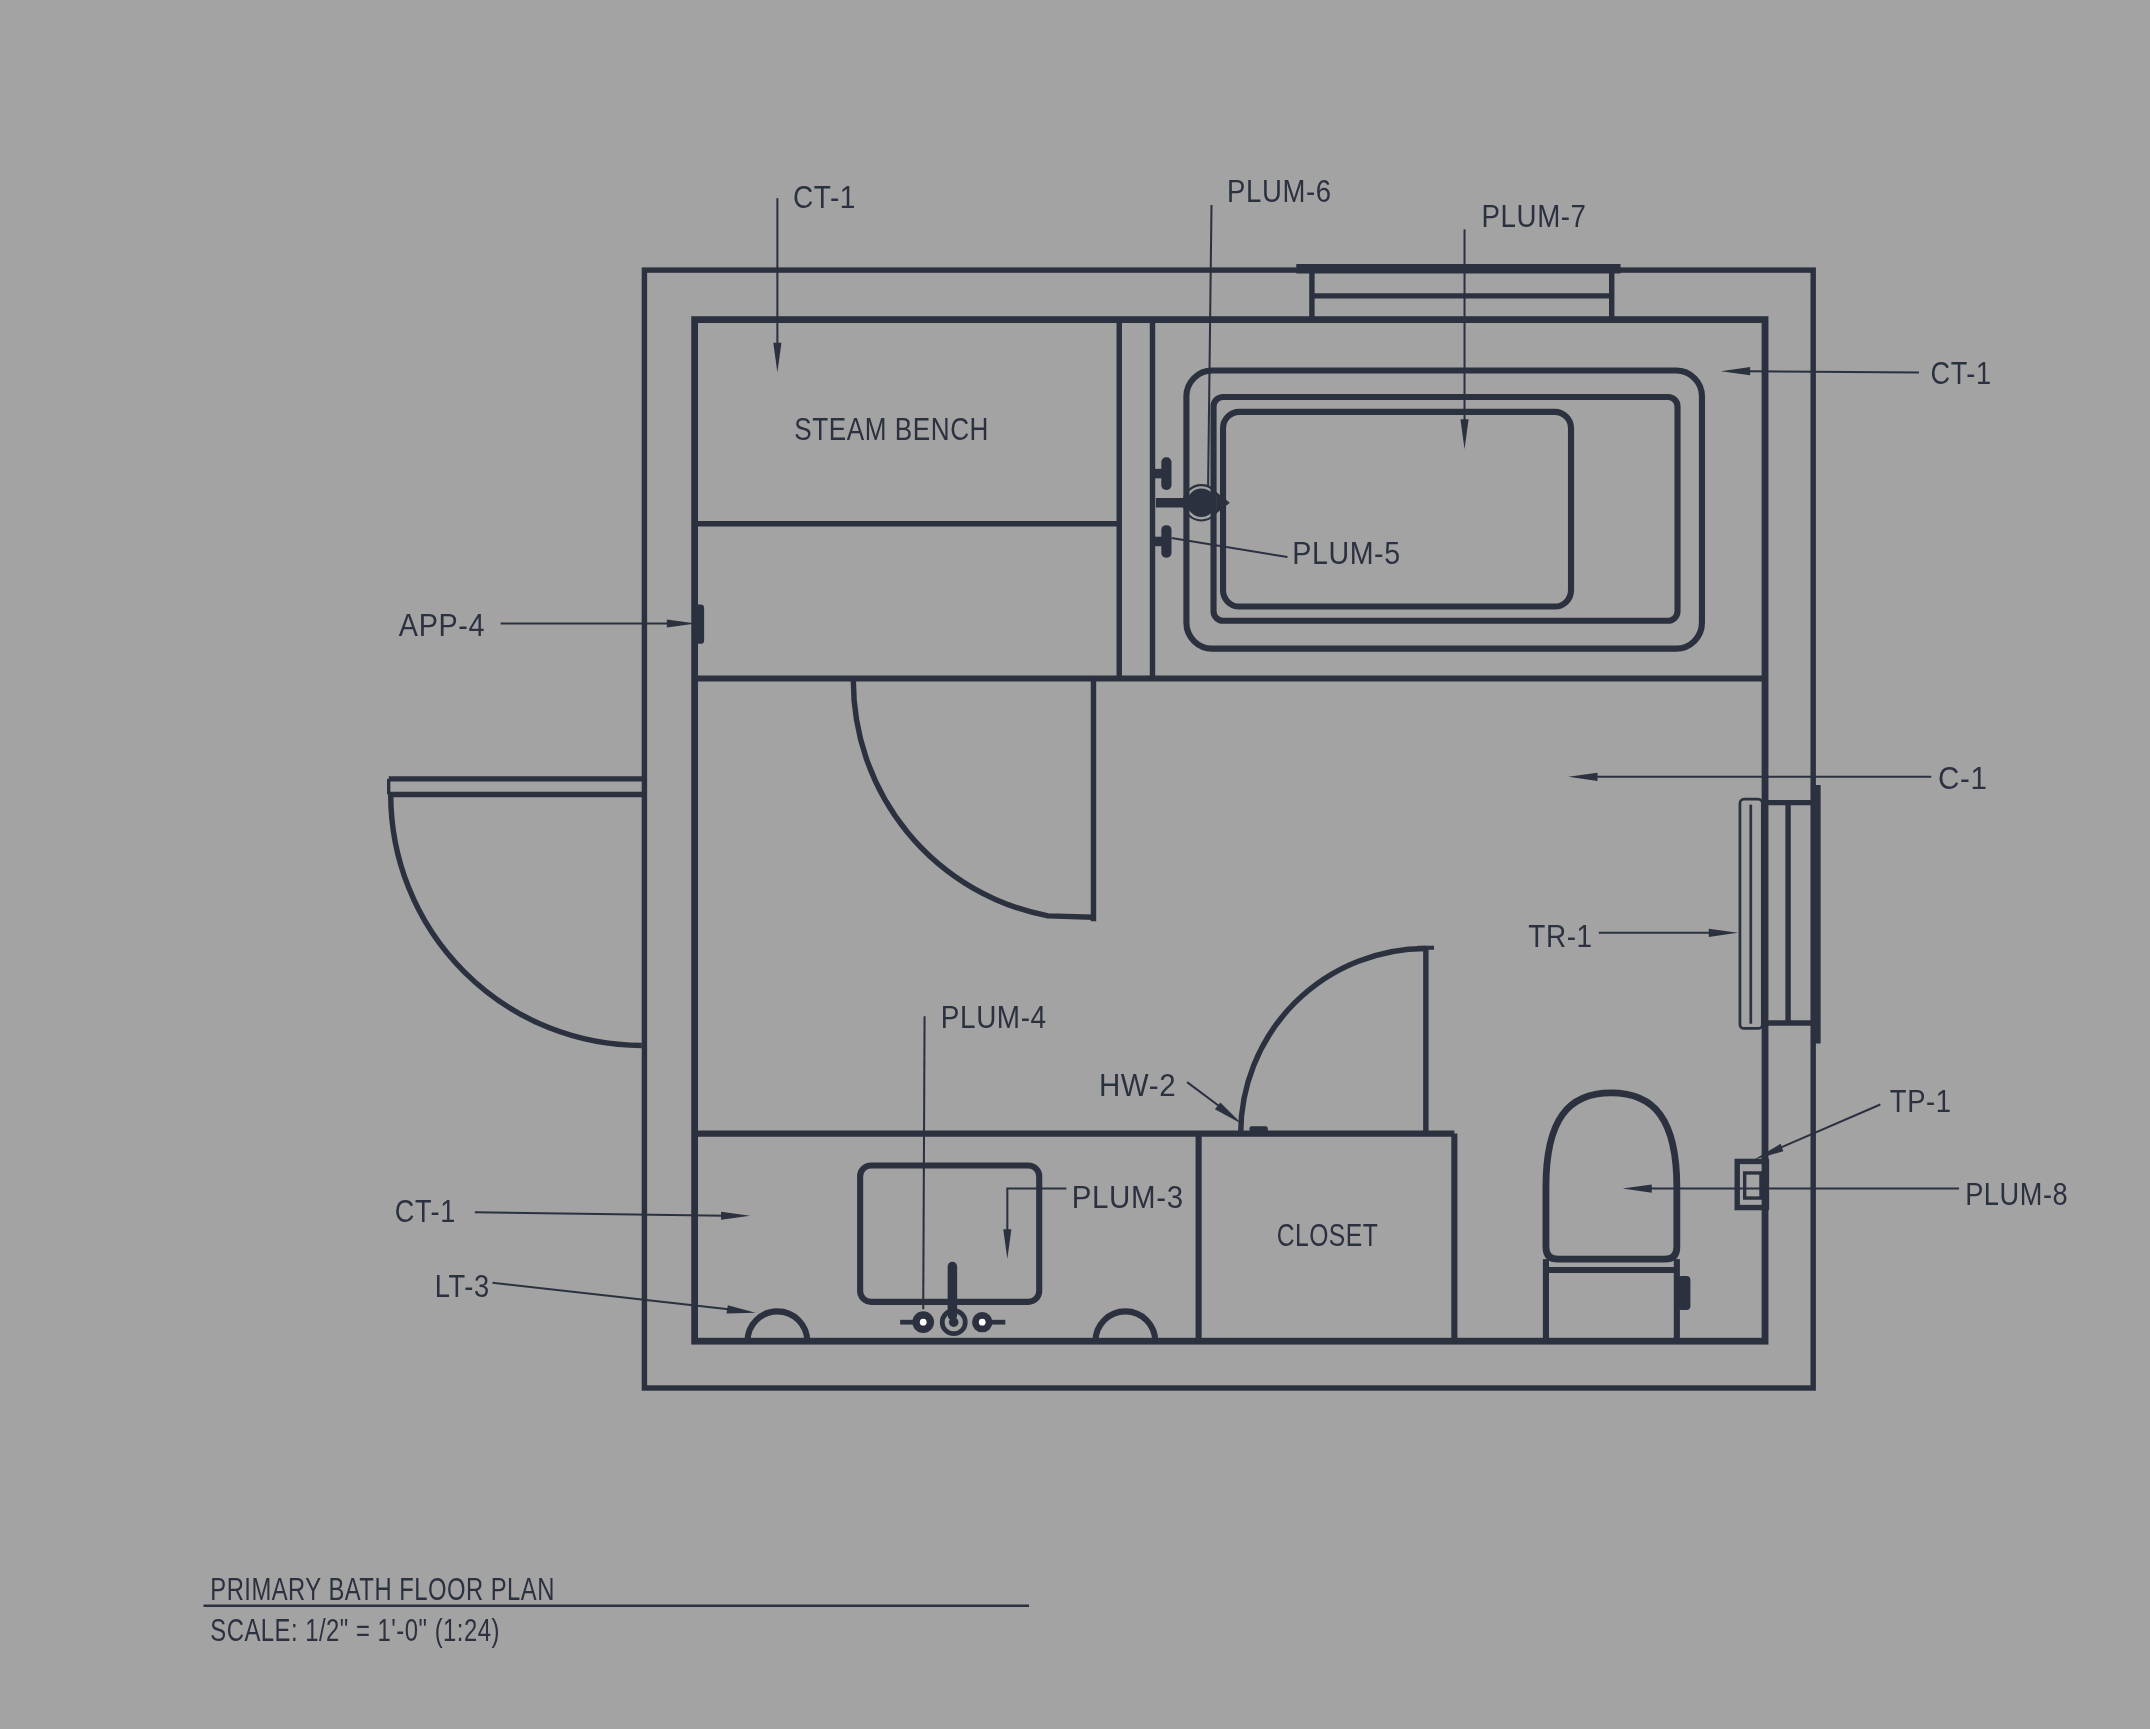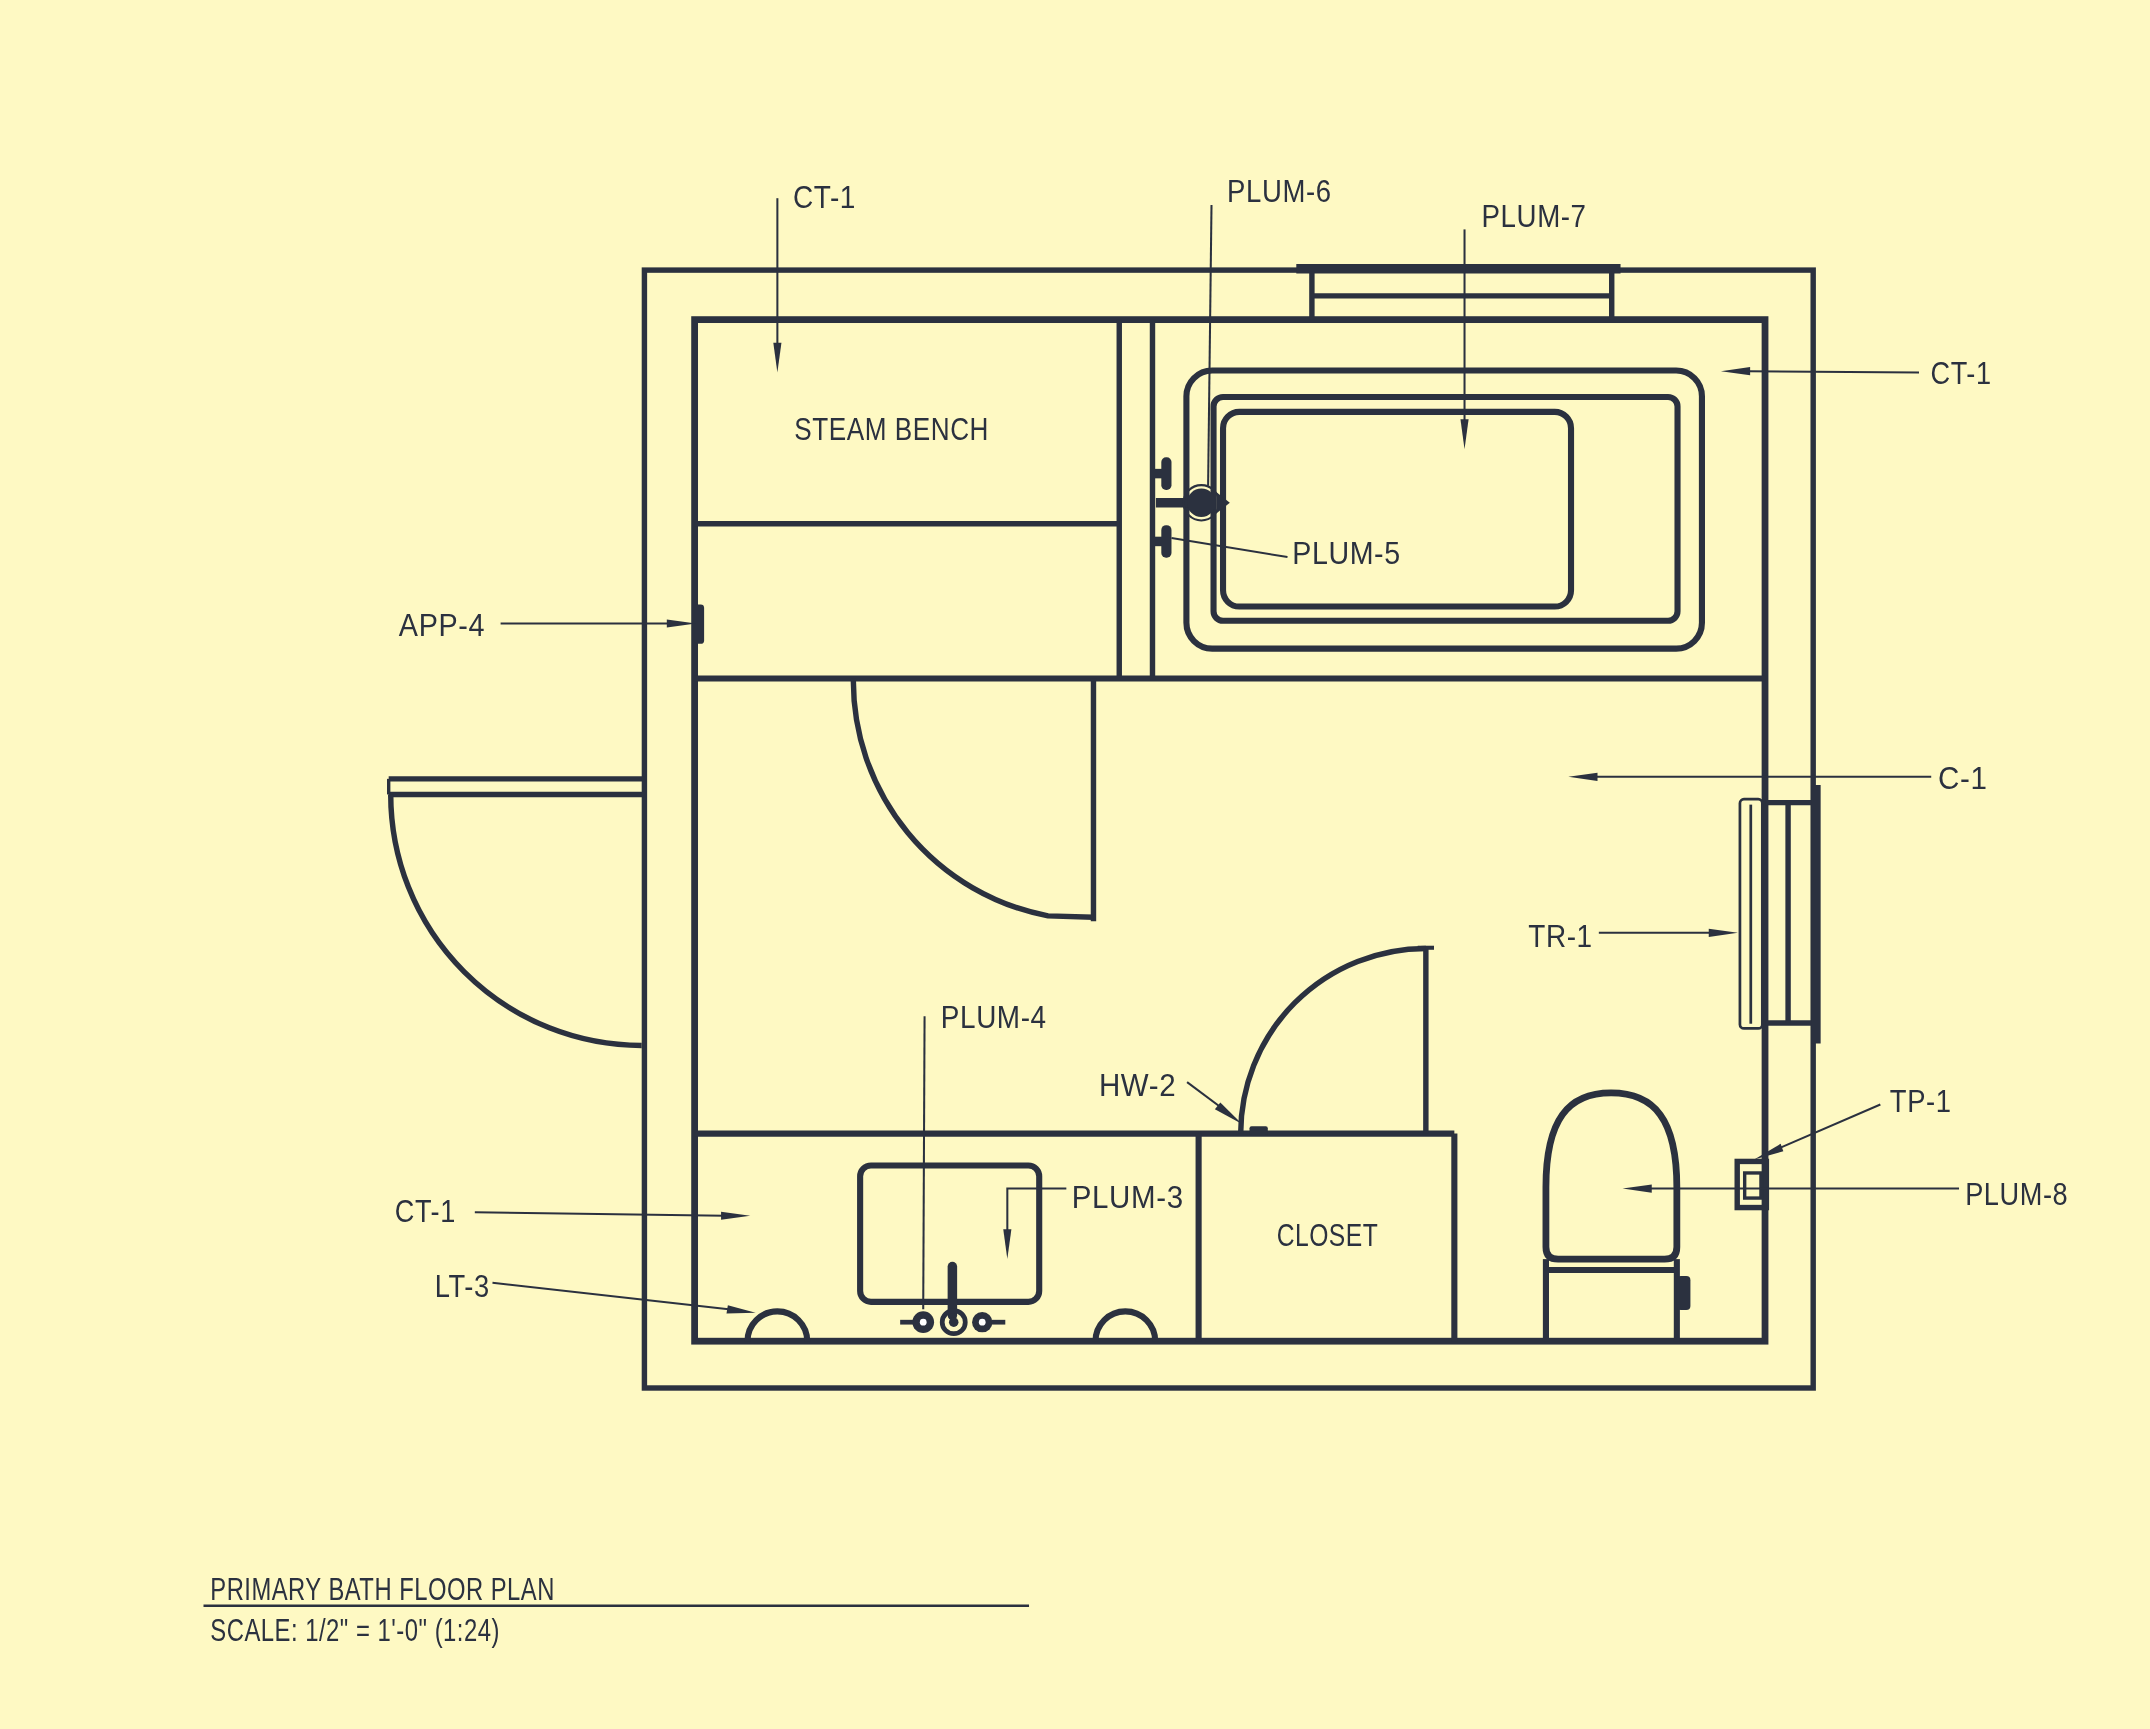--- a/index.html
+++ b/index.html
@@ -1,16 +1,16 @@
 <!DOCTYPE html>
 <html style="font-size:11px"><head>
 <meta charset="utf-8">
 <style>
 html,body{margin:0;padding:0;background:#ffffff;}
-#page{position:relative;width:2151px;height:1730px;background:#fef9c3;overflow:hidden;}
+#page{position:relative;width:2151px;height:1730px;background:#a3a3a3;overflow:hidden;}
 svg{position:absolute;left:0;top:0;}
 text{font-family:"Liberation Sans",sans-serif;fill:#2b313f;}
 .lbl{font-size:47px;letter-spacing:1px;}
 </style>
 </head>
 <body>
 <div id="page">
 <svg width="2151" height="1730" viewBox="0 0 3171 2550">
 <g stroke="#2b313f" fill="none" stroke-linecap="butt">
 

